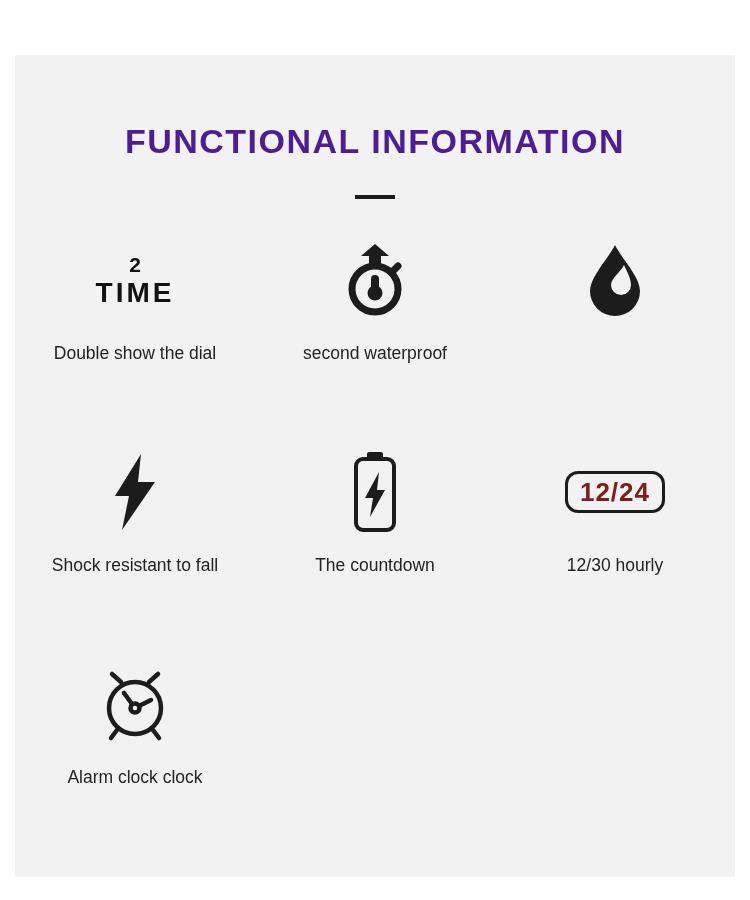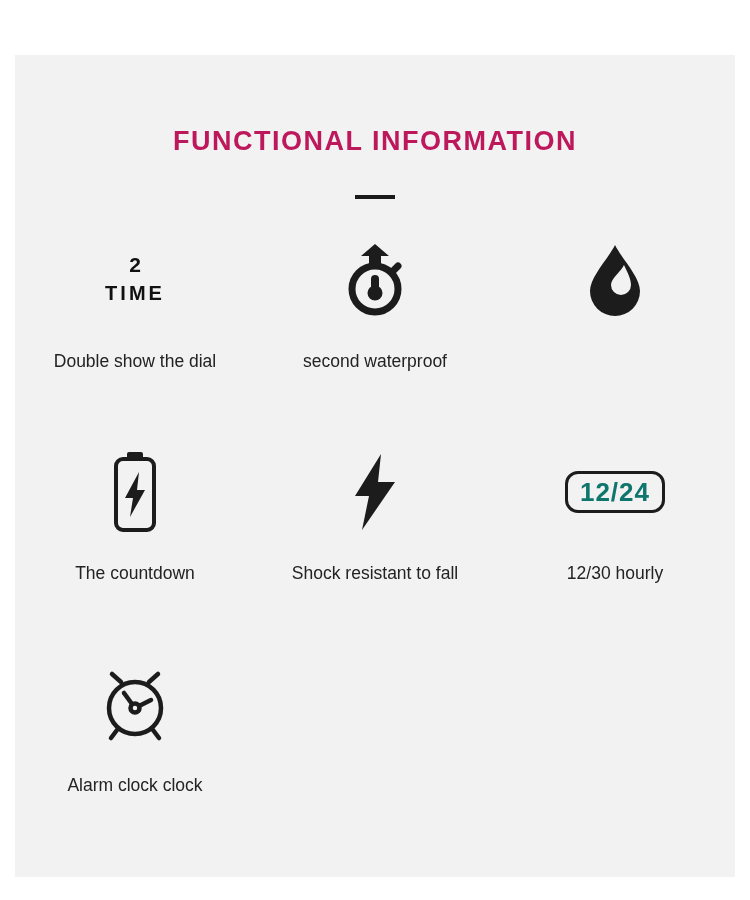--- a/index.html
+++ b/index.html
@@ -13,24 +13,24 @@
   }
   .panel{
     position:absolute;
     left:15px;top:55px;
     width:720px;height:822px;
     background:#f2f2f2;
   }
   .title{
     margin-top:66px;
     text-align:center;
-    font-size:27px;
+    font-size:34px;
     font-weight:600;
     letter-spacing:1.5px;
-    color:#be185d;
+    color:#4c1d95;
     line-height:40px;
   }
   .dash{
     width:40px;height:4px;
     background:#1a1a1a;
     margin:34px auto 0;
   }
   .grid{
     display:grid;
     grid-template-columns:repeat(3,1fr);
@@ -42,42 +42,42 @@
     flex-direction:column;
     align-items:center;
   }
   .icon-box{
     height:86px;
     display:flex;
     align-items:center;
     justify-content:center;
   }
   .label{
-    margin-top:28px;
+    margin-top:20px;
     font-size:17.5px;
     color:#232323;
     text-align:center;
     white-space:nowrap;
   }
   svg{display:block;}
   .ink-stroke{fill:none;stroke:#1c1c1c;}
   .ink-fill{fill:#1c1c1c;}
   
   .dualtime{text-align:center;color:#111;}
   .dt-num{font-size:21px;font-weight:bold;line-height:22px;}
-  .dt-word{font-size:20px;font-weight:bold;letter-spacing:3px;line-height:28px;margin-top:3px;}
+  .dt-word{font-size:28px;font-weight:bold;letter-spacing:3px;line-height:28px;margin-top:3px;}
   
   .badge{
     border:3px solid #1c1c1c;
     border-radius:13px;
     padding:2px 12px;
     font-size:26px;
     font-weight:600;
     letter-spacing:1px;
-    color:#0f766e;
+    color:#7f1d1d;
     line-height:32px;
   }
 </style>
 </head>
 <body>
 
 <div class="panel">
 
   <div class="title">FUNCTIONAL INFORMATION</div>
   <div class="dash"></div>
@@ -113,36 +113,36 @@
       <div class="icon-box">
         <svg width="62" height="74" viewBox="0 0 62 74">
           <path class="ink-fill" d="M31,2 C38,16 56,34 56,48 A25,25 0 1 1 6,48 C6,34 24,16 31,2 Z"></path>
           <path d="M40,22 C43,29 47,35 47,42 A10,10 0 1 1 27,42 C27,35 37,29 40,22 Z" fill="#f2f2f2"></path>
         </svg>
       </div>
     </div>
 
     <div class="cell">
       <div class="icon-box">
+        <svg width="56" height="80" viewBox="0 0 56 80">
+          <polygon class="ink-fill" points="34,2 8,44 22,44 15,78 48,30 31,30"></polygon>
+        </svg>
+      </div>
+      <div class="label">Shock resistant to fall</div>
+    </div>
+
+    <div class="cell">
+      <div class="icon-box">
         <svg width="46" height="82" viewBox="0 0 46 82">
           <rect class="ink-fill" x="15" y="1" width="16" height="8" rx="2"></rect>
           <rect class="ink-stroke" stroke-width="4" x="4" y="8" width="38" height="71" rx="7"></rect>
           <polygon class="ink-fill" points="27,21 13,47 21,47 18,66 33,39 25,39"></polygon>
         </svg>
       </div>
       <div class="label">The countdown</div>
-    </div>
-
-    <div class="cell">
-      <div class="icon-box">
-        <svg width="56" height="80" viewBox="0 0 56 80">
-          <polygon class="ink-fill" points="34,2 8,44 22,44 15,78 48,30 31,30"></polygon>
-        </svg>
-      </div>
-      <div class="label">Shock resistant to fall</div>
     </div>
 
     <div class="cell">
       <div class="icon-box">
         <div class="badge">12/24</div>
       </div>
       <div class="label">12/30 hourly</div>
     </div>
 
     <div class="cell">

